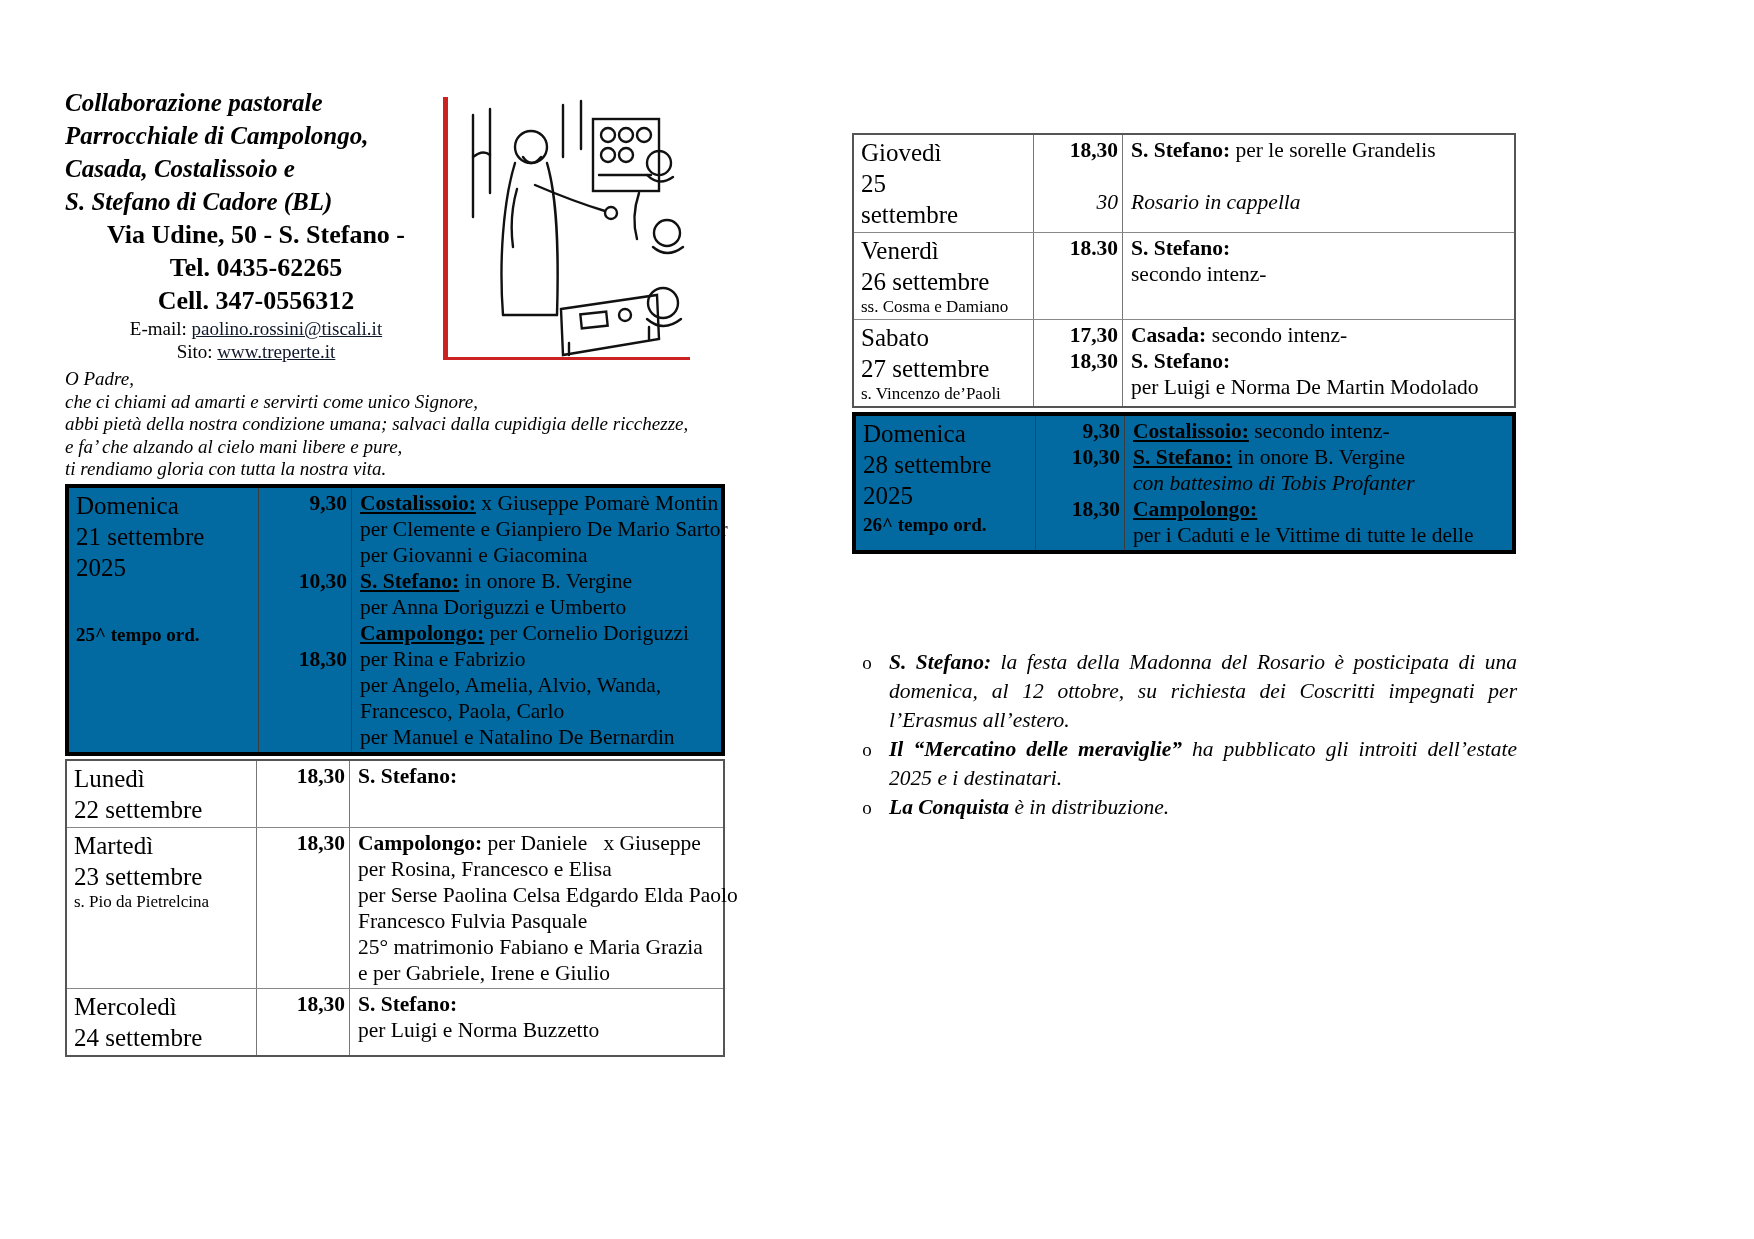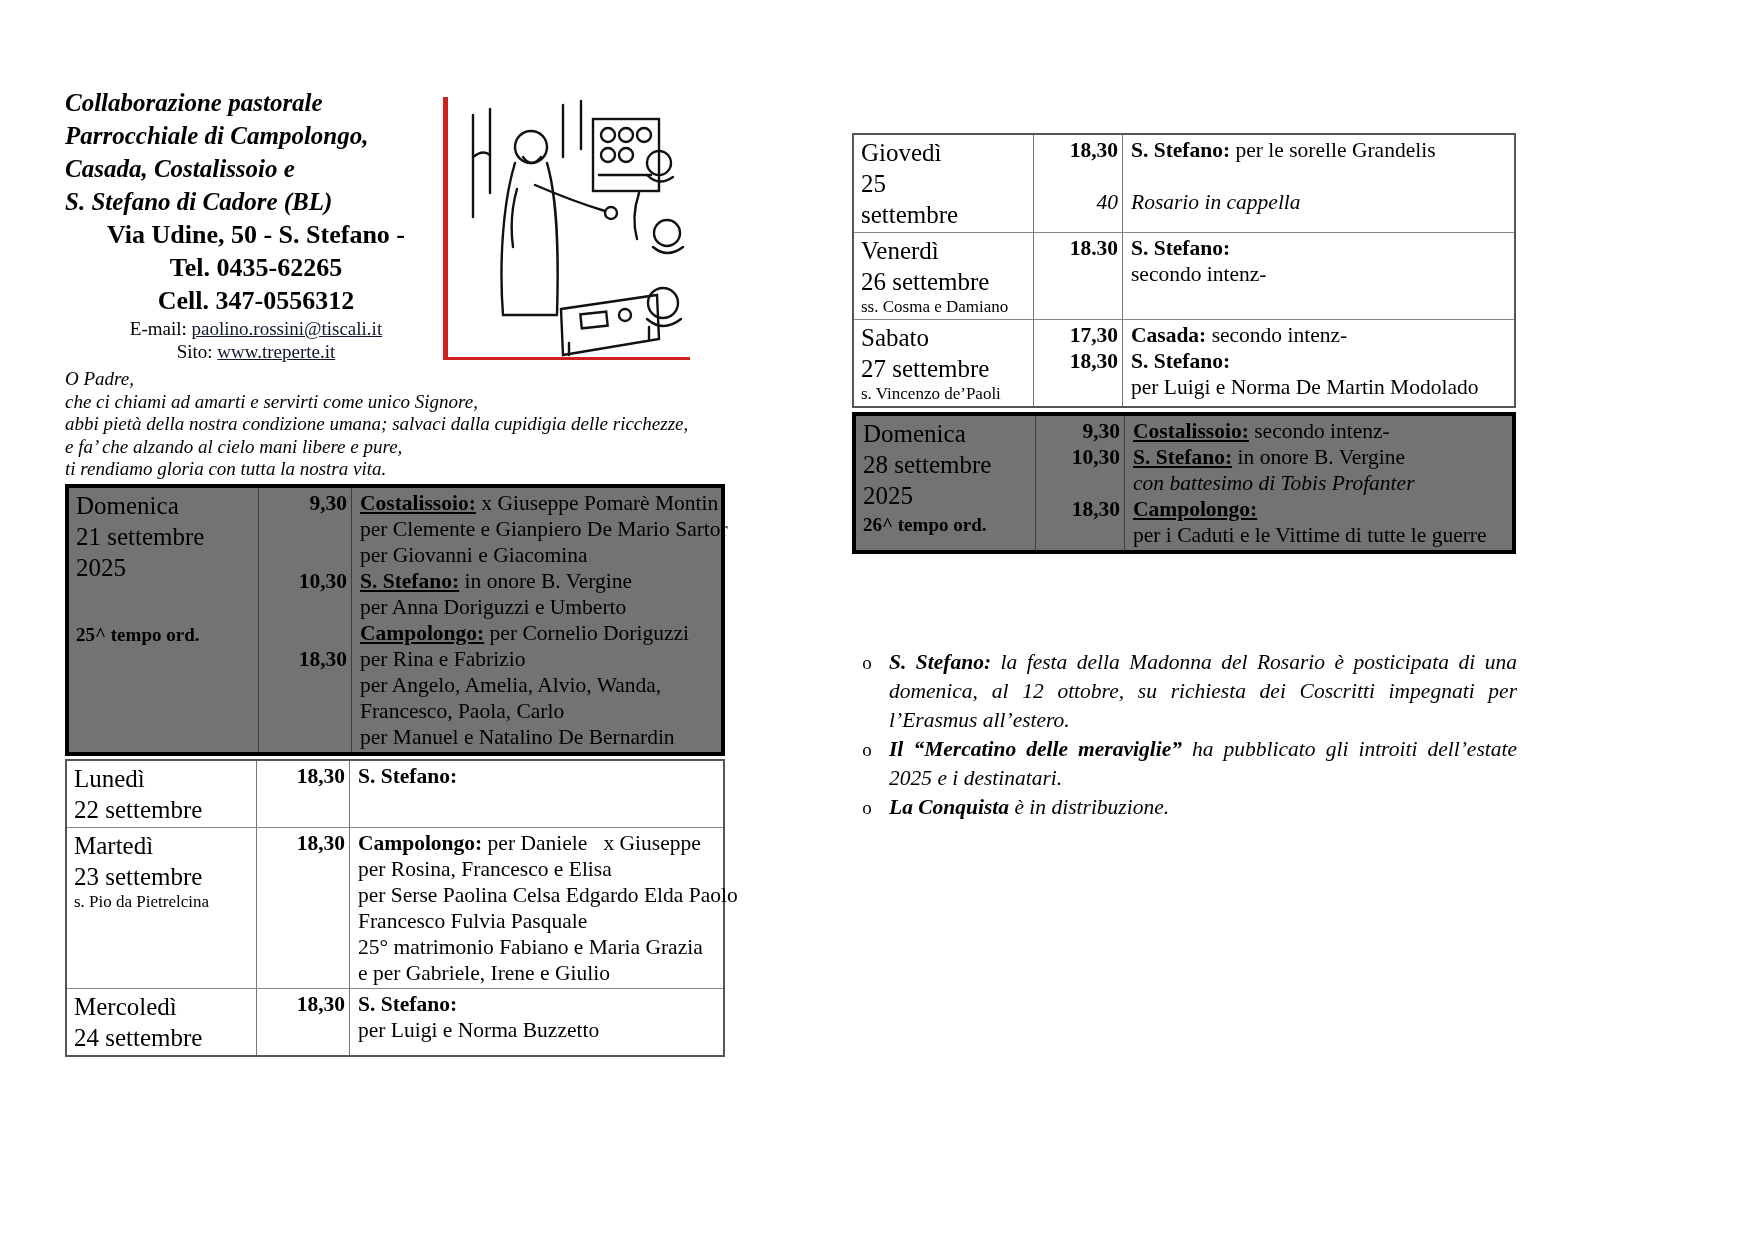--- a/index.html
+++ b/index.html
@@ -21,21 +21,21 @@
   
   .prayer{position:absolute;left:65px;top:368px;width:680px;
     font-style:italic;font-size:19px;line-height:22.5px;}
   
   .mtable{position:absolute;}
   .left-table{left:65px;top:484px;width:660px;}
   .right-table{left:852px;top:126px;width:664px;margin-top:7px;}
   .row{display:flex;align-items:stretch;overflow:visible;background:#fff;}
   .plain-block{border:2px solid #555;}
   .plain-block .row + .row{border-top:1px solid #888;}
-  .row.green{background:#737373;border:4px solid #000;}
+  .row.green{background:#0369a1;border:4px solid #000;}
   .left-table .row.green{margin-bottom:3px;}
   .right-table .row.green{margin-top:4px;}
   .c1{flex:0 0 178px;padding:2px 4px 2px 7px;border-right:1px solid #777;}
   .c2{flex:0 0 80px;padding:2px 4px 2px 8px;border-right:1px solid #777;text-align:right;}
   .c3{flex:1 1 auto;padding:2px 0 2px 8px;overflow:visible;}
   .right-table .c1{flex:0 0 168px;}
   .right-table .c2{flex:0 0 76px;}
   .green .c1,.green .c2{border-right:1px solid #3c3c3c;}
   .day{font-size:25px;line-height:31px;}
   .saint{font-size:17px;line-height:20px;}
@@ -207,21 +207,21 @@
 
   <div class="plain-block">
     <div class="row">
       <div class="c1">
         <div class="day">Giovedì</div>
         <div class="day">25</div>
         <div class="day">settembre</div>
       </div>
       <div class="c2">
         <div class="time">18,30</div>
-        <div class="time it gap1">40</div>
+        <div class="time it gap1">30</div>
       </div>
       <div class="c3">
         <div class="entry"><span class="venue">S. Stefano:</span><span> per le sorelle Grandelis</span></div>
         <div class="entry it gap1"><span>Rosario in cappella</span></div>
       </div>
     </div>
 
     <div class="row">
       <div class="c1">
         <div class="day">Venerdì</div>
@@ -265,21 +265,21 @@
     <div class="c2">
       <div class="time">9,30</div>
       <div class="time">10,30</div>
       <div class="time gap1">18,30</div>
     </div>
     <div class="c3">
       <div class="entry"><span class="venue u">Costalissoio:</span><span> secondo intenz-</span></div>
       <div class="entry"><span class="venue u">S. Stefano:</span><span> in onore B. Vergine</span></div>
       <div class="entry it"><span>con battesimo di Tobis Profanter</span></div>
       <div class="entry"><span class="venue u">Campolongo:</span><span></span></div>
-      <div class="entry"><span>per i Caduti e le Vittime di tutte le guerre</span></div>
+      <div class="entry"><span>per i Caduti e le Vittime di tutte le delle</span></div>
     </div>
   </div>
 </div>
 
 <div class="announcements">
   <div class="ann-item">
     <div class="ann-marker">o</div>
     <div class="ann-text"><span class="lead">S. Stefano:</span><span> la festa della Madonna del Rosario è posticipata di una domenica, al 12 ottobre, su richiesta dei Coscritti impegnati per l’Erasmus all’estero.</span></div>
   </div>
   <div class="ann-item">

